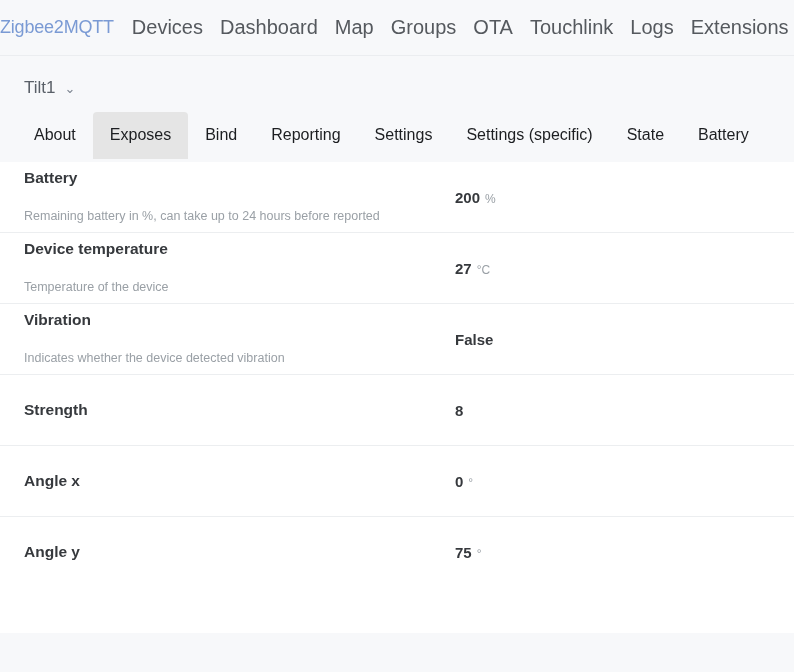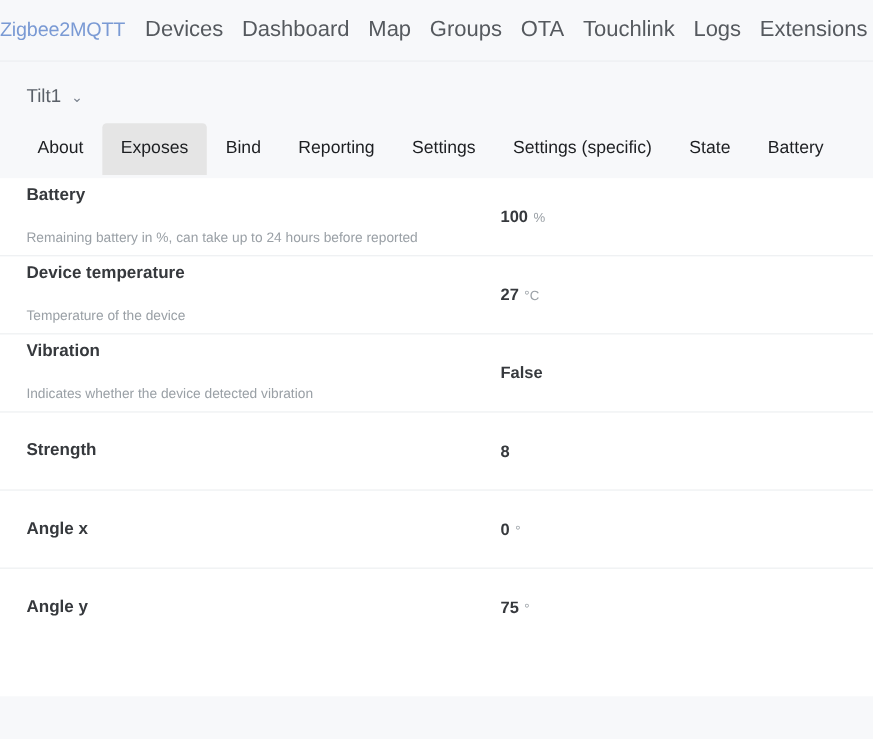--- a/index.html
+++ b/index.html
@@ -225,21 +225,21 @@
 </div>
 
 <div class="panel">
 
   <div class="row">
     <div class="row-label">
       <div class="lbl-title">Battery</div>
       <div class="lbl-desc">Remaining battery in %, can take up to 24 hours before reported</div>
     </div>
     <div class="row-value">
-      <span class="val">100</span>
+      <span class="val">200</span>
       <span class="unit">%</span>
     </div>
   </div>
 
   <div class="row">
     <div class="row-label">
       <div class="lbl-title">Device temperature</div>
       <div class="lbl-desc">Temperature of the device</div>
     </div>
     <div class="row-value">

